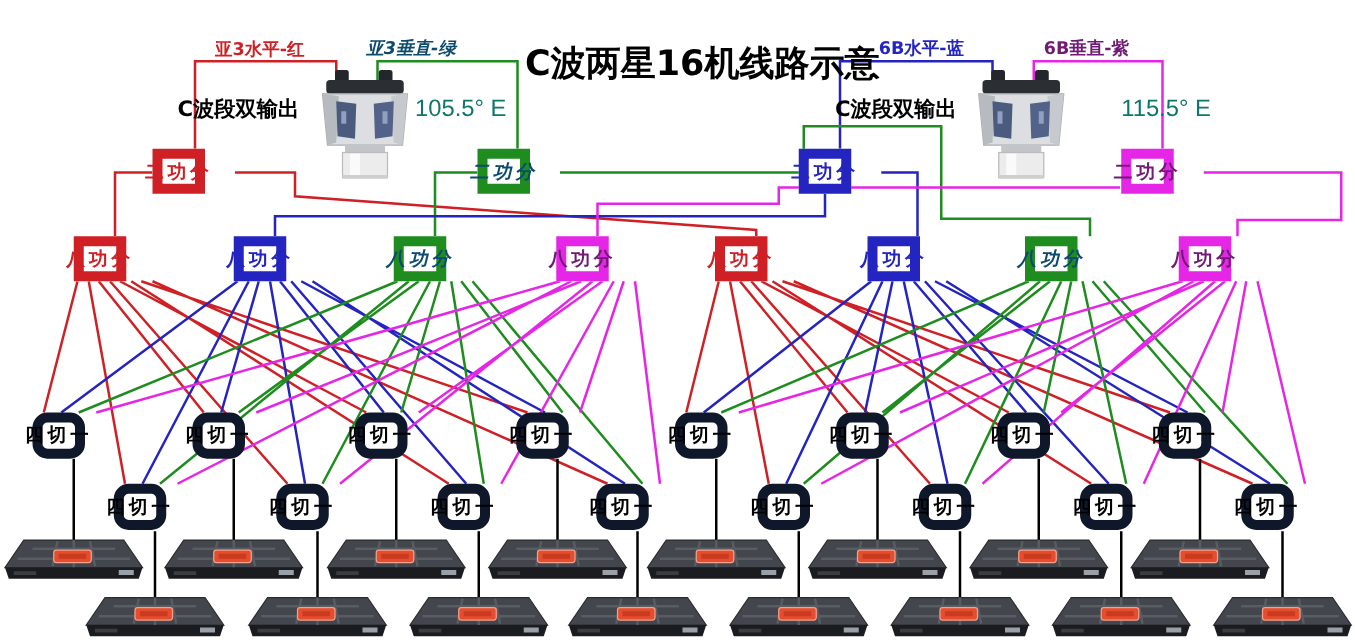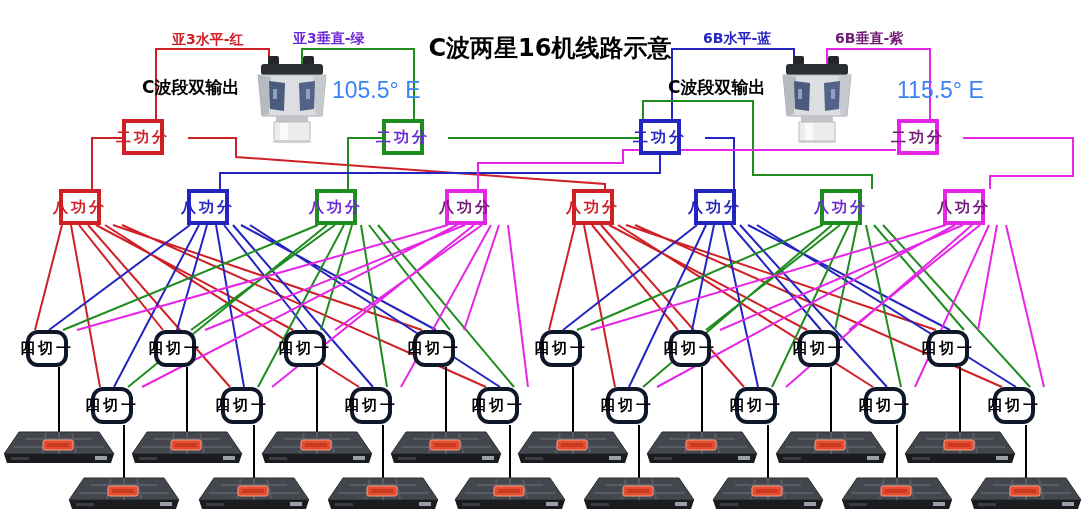--- a/index.html
+++ b/index.html
@@ -1,31 +1,31 @@
 <!DOCTYPE html>
 <html><head>
 <meta charset="utf-8">
 <style>
   html,body{margin:0;padding:0;background:#fff;}
   #stage{position:relative;width:1084px;height:514px;background:#fff;overflow:hidden;
          font-family:"DejaVu Sans","Liberation Sans",sans-serif;}
   #wires{position:absolute;left:0;top:0;}
-  .box{position:absolute;width:42px;height:36px;background:#fff;border:4px solid #0f172a;
+  .box{position:absolute;width:42px;height:36px;background:#fff;border:8px solid #0f172a;
        display:flex;align-items:center;justify-content:center;
        font-size:15px;font-weight:bold;letter-spacing:3px;box-sizing:border-box;white-space:nowrap;}
   .sw{height:37px;border-radius:12px;}
   .c-red{border-color:#cf2026;color:#cf2026;}
-  .c-green{border-color:#1e8c1e;color:#6d28d9;}
+  .c-green{border-color:#1e8c1e;color:#0c4a6e;font-style:italic;}
   .c-blue{border-color:#2424c0;color:#2424c0;}
   .c-magenta{border-color:#e626e6;color:#701a75;}
   .lbl{position:absolute;font-size:14px;font-weight:bold;white-space:nowrap;}
   .cap{position:absolute;font-size:17px;font-weight:bold;color:#000;white-space:nowrap;}
-  .pos{position:absolute;font-size:23px;color:#3b82f6;white-space:nowrap;font-family:"Liberation Sans",sans-serif;}
+  .pos{position:absolute;font-size:19px;color:#0f766e;white-space:nowrap;font-family:"Liberation Sans",sans-serif;}
   #title{position:absolute;left:420px;top:32px;width:260px;text-align:center;
-         font-size:24px;font-weight:bold;color:#000;white-space:nowrap;}
+         font-size:28px;font-weight:bold;color:#000;white-space:nowrap;}
   #watermark{position:absolute;left:430px;top:57px;width:240px;text-align:center;
          font-size:33px;font-weight:bold;font-style:italic;letter-spacing:2px;
          color:#efefef;-webkit-text-stroke:1.5px #999;text-shadow:1px 1px 1px #bbb;white-space:nowrap;}
   path,line{fill:none;stroke-width:2px;}
   .w-red{stroke:#cf2026;}
   .w-green{stroke:#1e8c1e;}
   .w-blue{stroke:#2424c0;}
   .w-magenta{stroke:#e626e6;}
   .w-black{stroke:#000;}
 </style>

